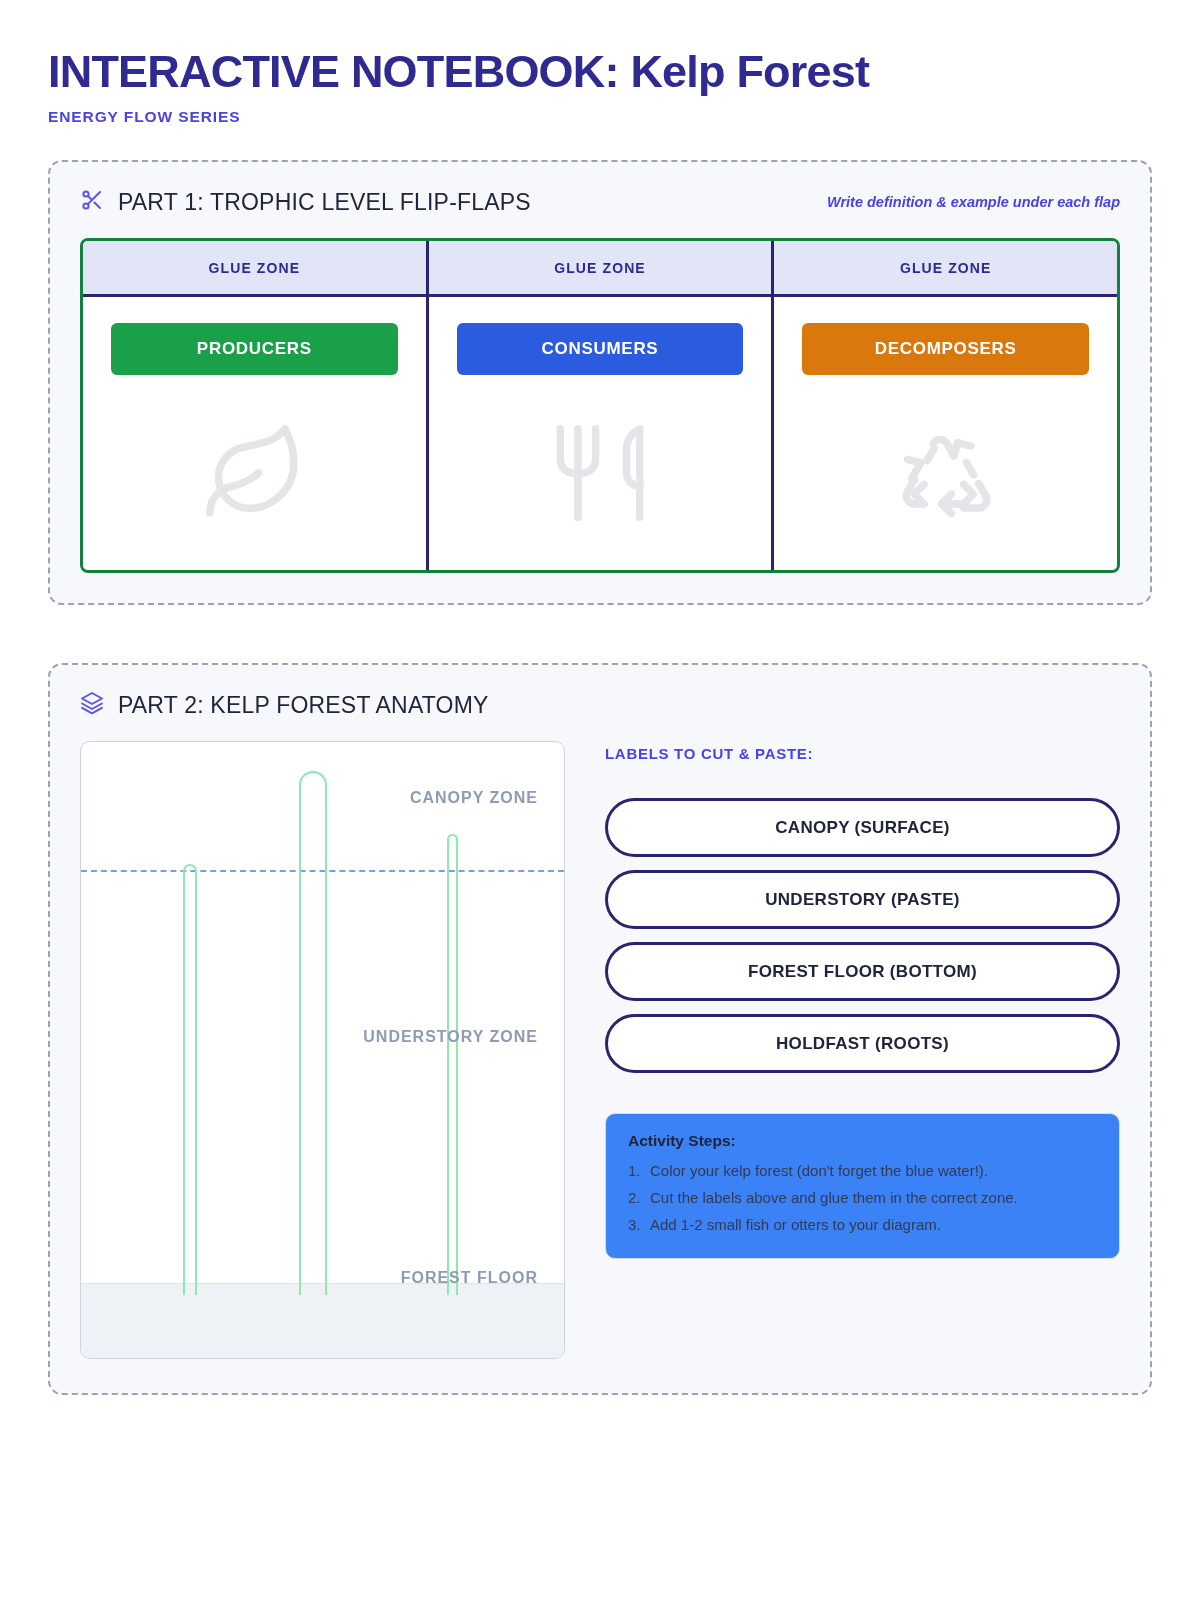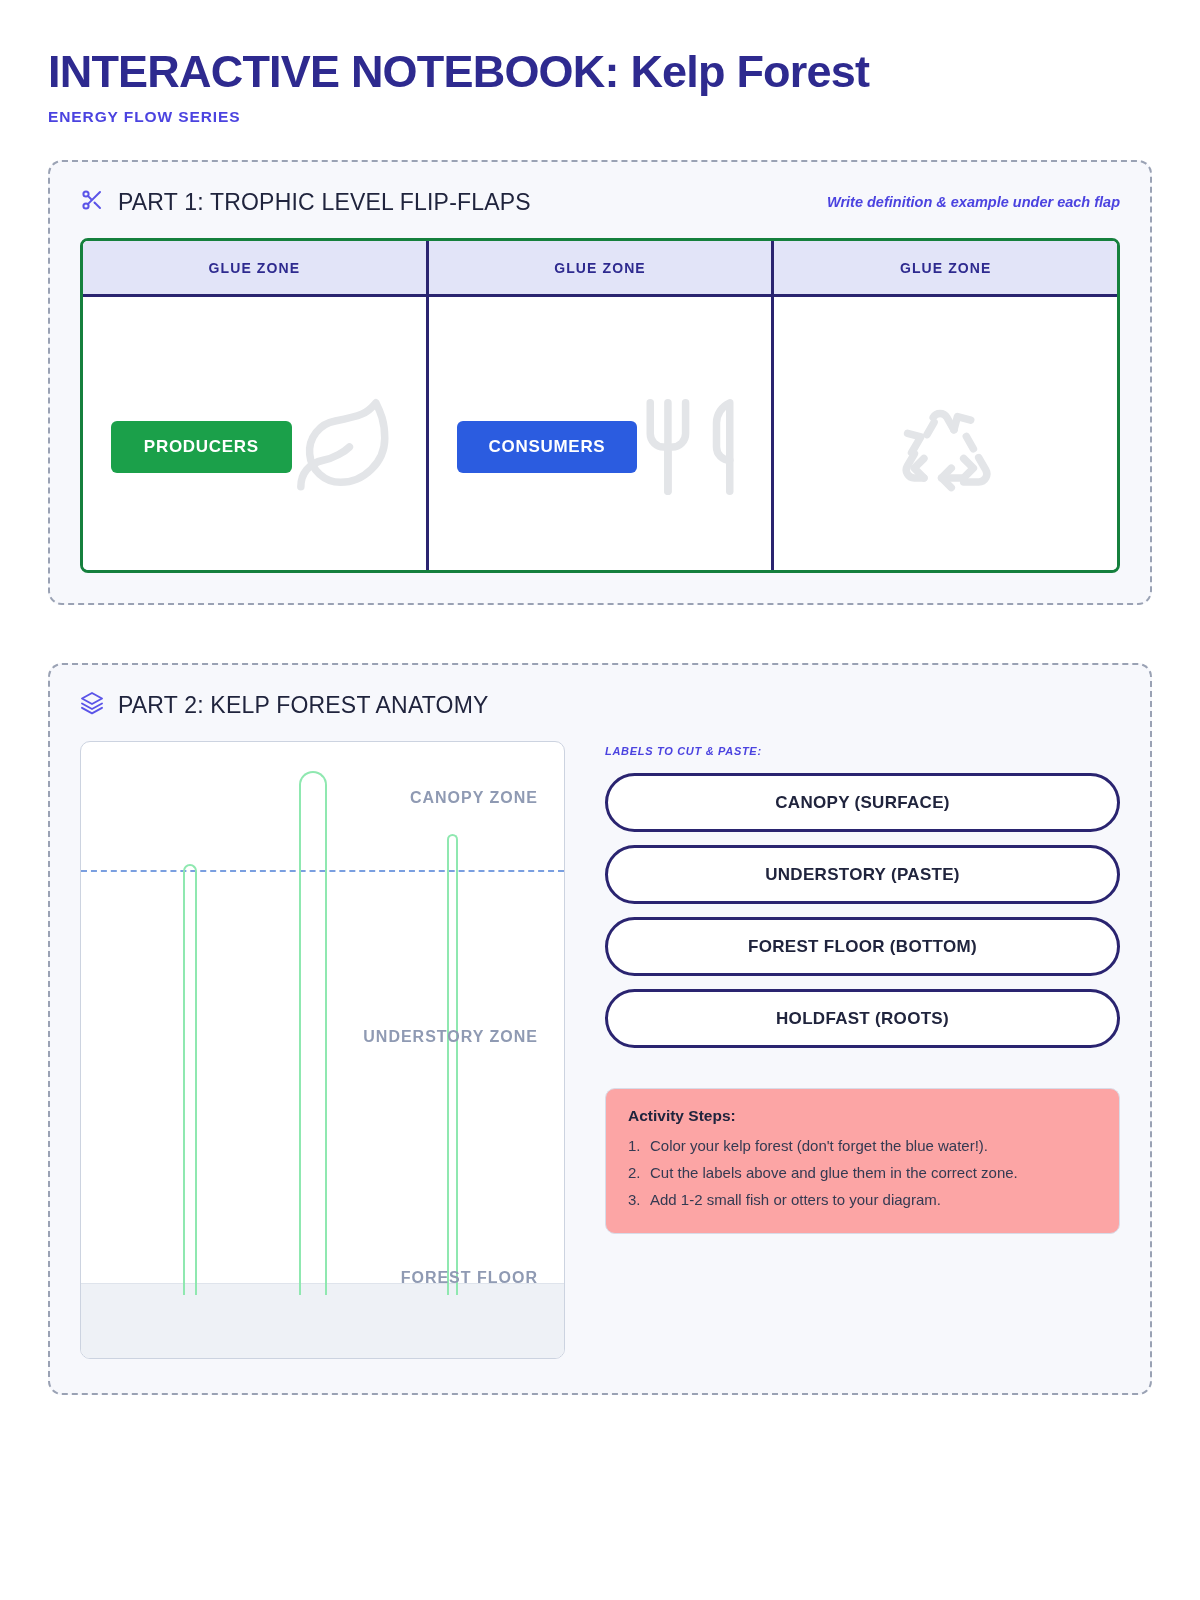--- a/index.html
+++ b/index.html
@@ -82,22 +82,21 @@
     justify-content: center;
     font-size: 14px;
     font-weight: 700;
     letter-spacing: 1.1px;
     color: #2e2a8f;
   }
   .flap-body {
     height: 273px;
     padding: 26px 28px 0 28px;
     display: flex;
-    flex-direction: row;
-    align-items: center;
+    flex-direction: column;
   }
   .flap-badge {
     width: 100%;
     height: 52px;
     border-radius: 6px;
     display: flex;
     align-items: center;
     justify-content: center;
     color: #ffffff;
     font-size: 17px;
@@ -146,48 +145,47 @@
     position: absolute;
     right: 26px;
     font-size: 16px;
     font-weight: 700;
     letter-spacing: 1px;
     color: #8f9ab3;
   }
 
   .labels-col { flex: 1 1 auto; display: flex; flex-direction: column; }
   .labels-title {
-    font-size: 11px;
+    font-size: 15px;
     font-weight: 700;
     letter-spacing: 0.7px;
     color: #4b43e0;
     margin-top: 4px;
-    margin-bottom: 16px;
-    font-style: italic;
+    margin-bottom: 36px;
   }
   .cut-label {
     height: 59px;
     border: 3px solid #2a2470;
     border-radius: 30px;
     background: #ffffff;
     display: flex;
     align-items: center;
     justify-content: center;
     font-size: 17px;
     font-weight: 700;
     letter-spacing: 0.3px;
     color: #20243d;
     margin-bottom: 13px;
   }
 
   .steps-box {
     margin-top: 27px;
     border: 1.5px solid #d8dce8;
     border-radius: 10px;
-    background: #fca5a5;
+    background: #3b82f6;
     padding: 18px 22px 20px 22px;
   }
   .steps-title {
     font-size: 15.5px;
     font-weight: 700;
     color: #20243d;
     margin-bottom: 8px;
   }
   .steps-list { list-style: none; }
   .steps-list li {
@@ -251,20 +249,21 @@
               <path d="M21 15V2a5 5 0 0 0-3 4.5V12a3 3 0 0 0 3 3Z"></path>
               <path d="M21 15v7"></path>
             </svg>
           </div>
         </div>
       </div>
 
       <div class="flap">
         <div class="glue-zone">GLUE ZONE</div>
         <div class="flap-body">
+          <div class="flap-badge" style="background:#d9790d">DECOMPOSERS</div>
           <div class="flap-watermark">
             <svg width="106" height="106" viewBox="0 0 24 24" fill="none" stroke="#e3e5e8" stroke-width="1.7" stroke-linecap="round" stroke-linejoin="round">
               <path d="M7 19H4.8a1.8 1.8 0 0 1-1.55-2.7l1.6-2.75"></path>
               <path d="m7 19-2.2-2.2L7 14.6"></path>
               <path d="M9.3 6.4 7.7 9.2"></path>
               <path d="m4.2 13.3 2.1-3.6-3-.8"></path>
               <path d="M9.1 5.3a1.8 1.8 0 0 1 3.1 0l1.6 2.8"></path>
               <path d="m13.8 8.1.8-3 3 .8"></path>
               <path d="m16.6 9.6 1.6 2.8"></path>
               <path d="M19.4 14.4 21 17.2a1.8 1.8 0 0 1-1.55 2.7H16"></path>

